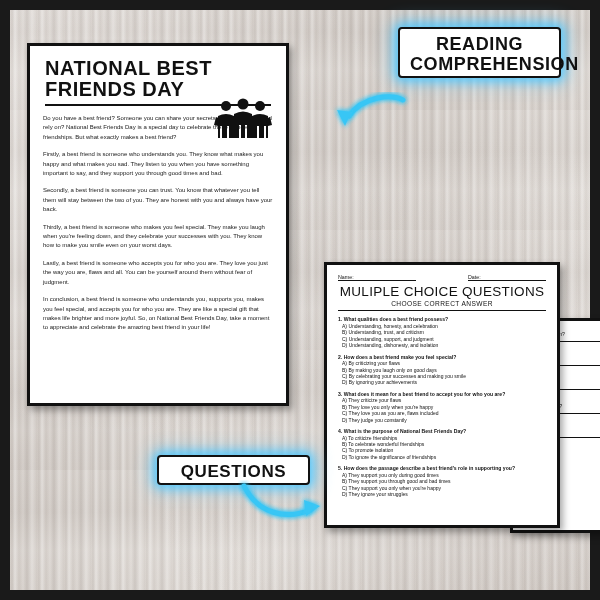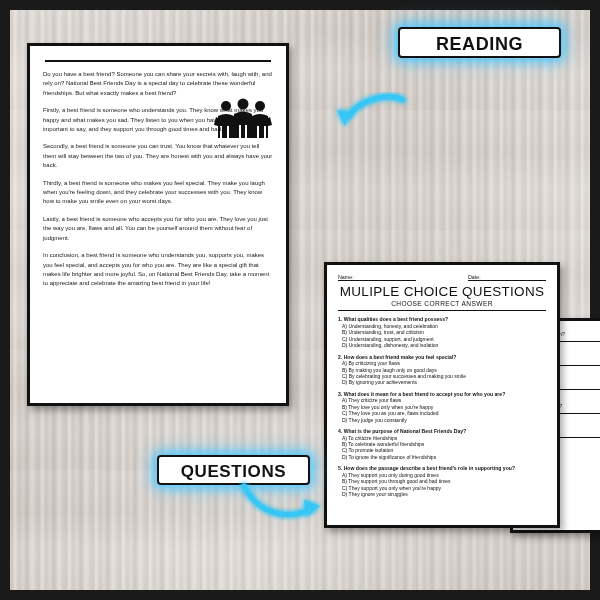--- a/index.html
+++ b/index.html
@@ -124,20 +124,24 @@
   .arrow{position:absolute;}
   
   .nosel{user-select:none;}
 </style>
 </head>
 <body>
 
 <div id="wood"></div>
 
 <div class="sheet nosel" id="passage">
+  <div class="psg-title">
+    <span>NATIONAL BEST</span><br>
+    <span>FRIENDS DAY</span>
+  </div>
   <div class="psg-underline"></div>
 
   <svg id="friends-art" viewBox="0 0 58 44">
     <g fill="#111">
       <circle cx="12" cy="8" r="5"></circle>
       <circle cx="29" cy="6" r="5.5"></circle>
       <circle cx="46" cy="8" r="5"></circle>
       <path d="M4 18 q8 -4 16 0 l0 22 l-5 0 l0 -12 l-2 0 l0 12 l-5 0 l0 -12 l-2 0 l0 12 l-2 0 z"></path>
       <path d="M20 16 q9 -5 18 0 l0 24 l-5 0 l0 -13 l-2 0 l0 13 l-4 0 l0 -13 l-2 0 l0 13 l-5 0 z"></path>
       <path d="M38 18 q8 -4 16 0 l0 22 l-2 0 l0 -12 l-2 0 l0 12 l-5 0 l0 -12 l-2 0 l0 12 l-5 0 z"></path>
@@ -239,20 +243,21 @@
     </div>
     <div class="opt">A) They support you only during good times</div>
     <div class="opt">B) They support you through good and bad times</div>
     <div class="opt">C) They support you only when you're happy</div>
     <div class="opt">D) They ignore your struggles</div>
   </div>
 </div>
 
 <div class="callout nosel" id="callout-reading">
   <div>READING</div>
+  <div>COMPREHENSION</div>
 </div>
 
 <svg class="arrow" style="left:333px;top:92px;width:78px;height:44px;" viewBox="0 0 78 44">
   <defs>
     <filter id="gl1" x="-60%" y="-60%" width="220%" height="220%">
       <feGaussianBlur stdDeviation="2.4" result="b"></feGaussianBlur>
       <feMerge>
           <feMergeNode in="b"></feMergeNode>
           <feMergeNode in="b"></feMergeNode>
           <feMergeNode in="SourceGraphic"></feMergeNode>

